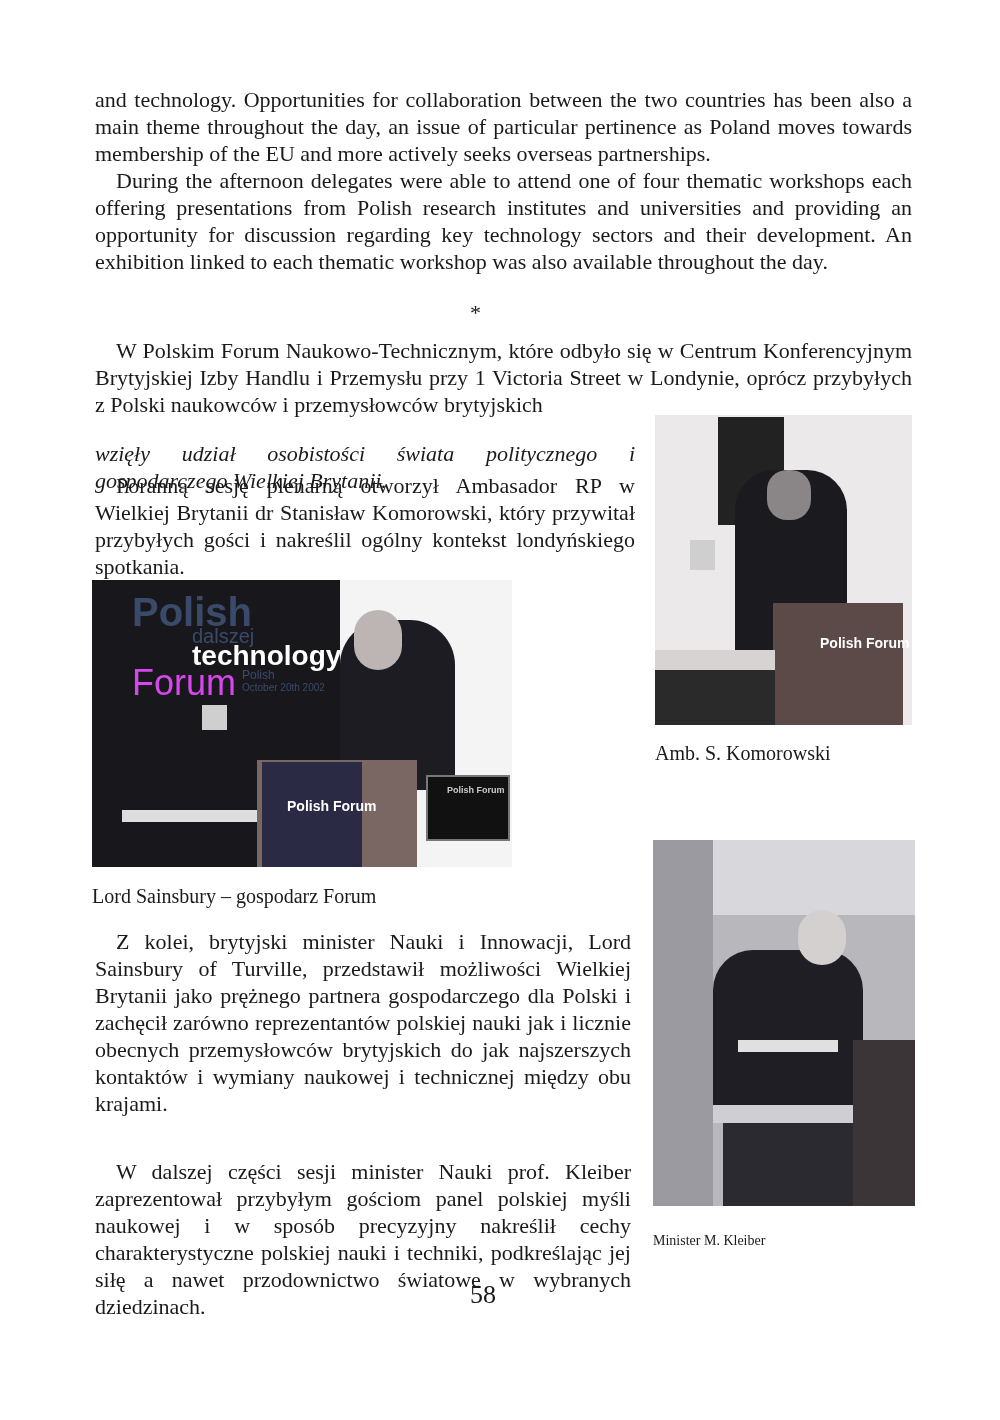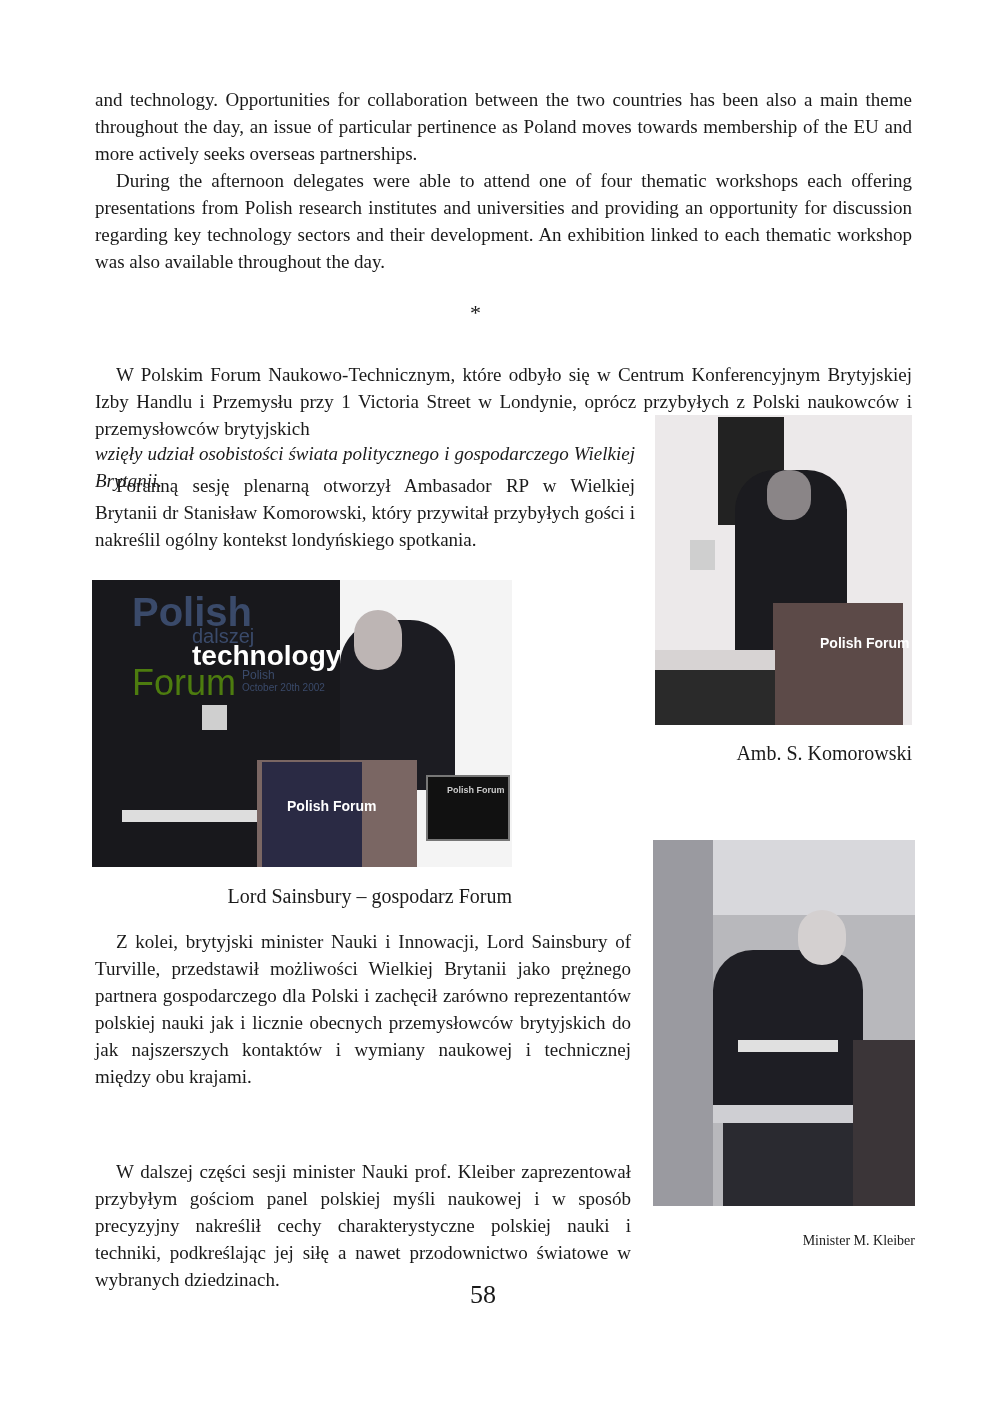--- a/index.html
+++ b/index.html
@@ -1,65 +1,65 @@
 <!DOCTYPE html>
 <html><head>
 <meta charset="utf-8">
 <style>
   html, body { margin: 0; padding: 0; }
   body {
     width: 1000px; height: 1420px; background: #ffffff; position: relative;
     font-family: "Liberation Serif", "DejaVu Serif", serif; color: #1a1a1a; overflow: hidden;
   }
-  .p { position: absolute; font-size: 19px; line-height: 27px; text-align: justify; margin: 0; }
+  .p { position: absolute; font-size: 22px; line-height: 27px; text-align: justify; margin: 0; }
   .p .ind { display: inline-block; width: 21px; }
   .full { left: 95px; width: 817px; }
   .narrow { left: 95px; width: 540px; }
   .star { position: absolute; left: 470px; top: 300px; font-size: 22px; }
   .photo { position: absolute; overflow: hidden; }
-  .caption { position: absolute; font-size: 20px; text-align: right; }
+  .caption { position: absolute; font-size: 20px; text-align: left; }
   .pagenum { position: absolute; left: 470px; top: 1280px; font-size: 26px; }
   
   #ph-k { left: 655px; top: 415px; width: 257px; height: 310px; background: #ece9ea; }
   
   #ph-s { left: 92px; top: 580px; width: 420px; height: 287px; background: #18181c; }
   
   #ph-m { left: 653px; top: 840px; width: 262px; height: 366px; background: #b8b8bc; }
   .blk { position: absolute; }
 </style>
 </head>
 <body>
 
 <p class="p full" style="top:86px;">and technology. Opportunities for collaboration between the two countries has been also a main theme throughout the day, an issue of particular pertinence as Poland moves towards membership of the EU and more actively seeks overseas partnerships.</p>
 <p class="p full" style="top:167px;"><span class="ind"></span><span>During the afternoon delegates were able to attend one of four thematic workshops each offering presentations from Polish research institutes and universities and providing an opportunity for discussion regarding key technology sectors and their development. An exhibition linked to each thematic workshop was also available throughout the day.</span></p>
 
 <div class="star">*</div>
 
-<p class="p full" style="top:337px;margin-top:24px;"><span class="ind"></span><span>W Polskim Forum Naukowo-Technicznym, które odbyło się w Centrum Konferencyjnym Brytyjskiej Izby Handlu i Przemysłu przy 1 Victoria Street w Londynie, oprócz przybyłych z Polski naukowców i przemysłowców brytyjskich</span></p>
+<p class="p full" style="top:337px;"><span class="ind"></span><span>W Polskim Forum Naukowo-Technicznym, które odbyło się w Centrum Konferencyjnym Brytyjskiej Izby Handlu i Przemysłu przy 1 Victoria Street w Londynie, oprócz przybyłych z Polski naukowców i przemysłowców brytyjskich</span></p>
 <p class="p narrow" style="top:440px;font-style:italic;">wzięły udział osobistości świata politycznego i gospodarczego Wielkiej Brytanii.</p>
 <p class="p narrow" style="top:472px;"><span class="ind"></span><span>Poranną sesję plenarną otworzył Ambasador RP w Wielkiej Brytanii dr Stanisław Komorowski, który przywitał przybyłych gości i nakreślil ogólny kontekst londyńskiego spotkania.</span></p>
 
 <div class="photo" id="ph-k">
   <div class="blk" style="left:63px;top:2px;width:66px;height:108px;background:#222;"></div>
   <div class="blk" style="left:80px;top:55px;width:112px;height:200px;background:#1b1b1f;border-radius:40px 40px 0 0;"></div>
   <div class="blk" style="left:112px;top:55px;width:44px;height:50px;background:#8a8587;border-radius:20px;"></div>
   <div class="blk" style="left:35px;top:125px;width:25px;height:30px;background:#cfcfcf;"></div>
   <div class="blk" style="left:118px;top:188px;width:130px;height:122px;background:#5c4a48;"></div>
   <div class="blk" style="left:165px;top:220px;color:#fff;font:bold 14px 'Liberation Sans',sans-serif;">Polish Forum</div>
   <div class="blk" style="left:0;top:235px;width:120px;height:20px;background:#d7d3d3;"></div>
   <div class="blk" style="left:0;top:255px;width:120px;height:55px;background:#2a2a2a;"></div>
 </div>
 <div class="caption" style="left:655px;top:742px;width:257px;">Amb. S. Komorowski</div>
 
 <div class="photo" id="ph-s">
   <div class="blk" style="left:248px;top:0;width:172px;height:287px;background:#f4f4f4;"></div>
   <div class="blk" style="left:40px;top:10px;color:#3a4a6a;font:bold 40px 'Liberation Sans',sans-serif;">Polish</div>
   <div class="blk" style="left:100px;top:45px;color:#3a4a6a;font:20px 'Liberation Sans',sans-serif;">dalszej</div>
   <div class="blk" style="left:100px;top:60px;color:#ffffff;font:bold 28px 'Liberation Sans',sans-serif;">technology</div>
-  <div class="blk" style="left:40px;top:82px;color:#4d7c0f;font:36px 'Liberation Sans',sans-serif;">Forum</div>
+  <div class="blk" style="left:40px;top:82px;color:#d946ef;font:36px 'Liberation Sans',sans-serif;">Forum</div>
   <div class="blk" style="left:150px;top:88px;color:#3a4a6a;font:12px 'Liberation Sans',sans-serif;">Polish</div>
   <div class="blk" style="left:150px;top:102px;color:#3a4a6a;font:10px 'Liberation Sans',sans-serif;">October 20th 2002</div>
   <div class="blk" style="left:248px;top:40px;width:115px;height:170px;background:#1c1c22;border-radius:45px 45px 0 0;"></div>
   <div class="blk" style="left:262px;top:30px;width:48px;height:60px;background:#bdb5b4;border-radius:24px;"></div>
   <div class="blk" style="left:165px;top:180px;width:160px;height:107px;background:#7a6663;"></div>
   <div class="blk" style="left:170px;top:182px;width:100px;height:105px;background:#2a2a44;"></div>
   <div class="blk" style="left:195px;top:218px;color:#fff;font:bold 14px 'Liberation Sans',sans-serif;">Polish Forum</div>
   <div class="blk" style="left:110px;top:125px;width:25px;height:25px;background:#cfcfcf;"></div>
   <div class="blk" style="left:30px;top:230px;width:135px;height:12px;background:#ddd;"></div>
   <div class="blk" style="left:334px;top:195px;width:80px;height:62px;background:#111;border:2px solid #777;"></div>

